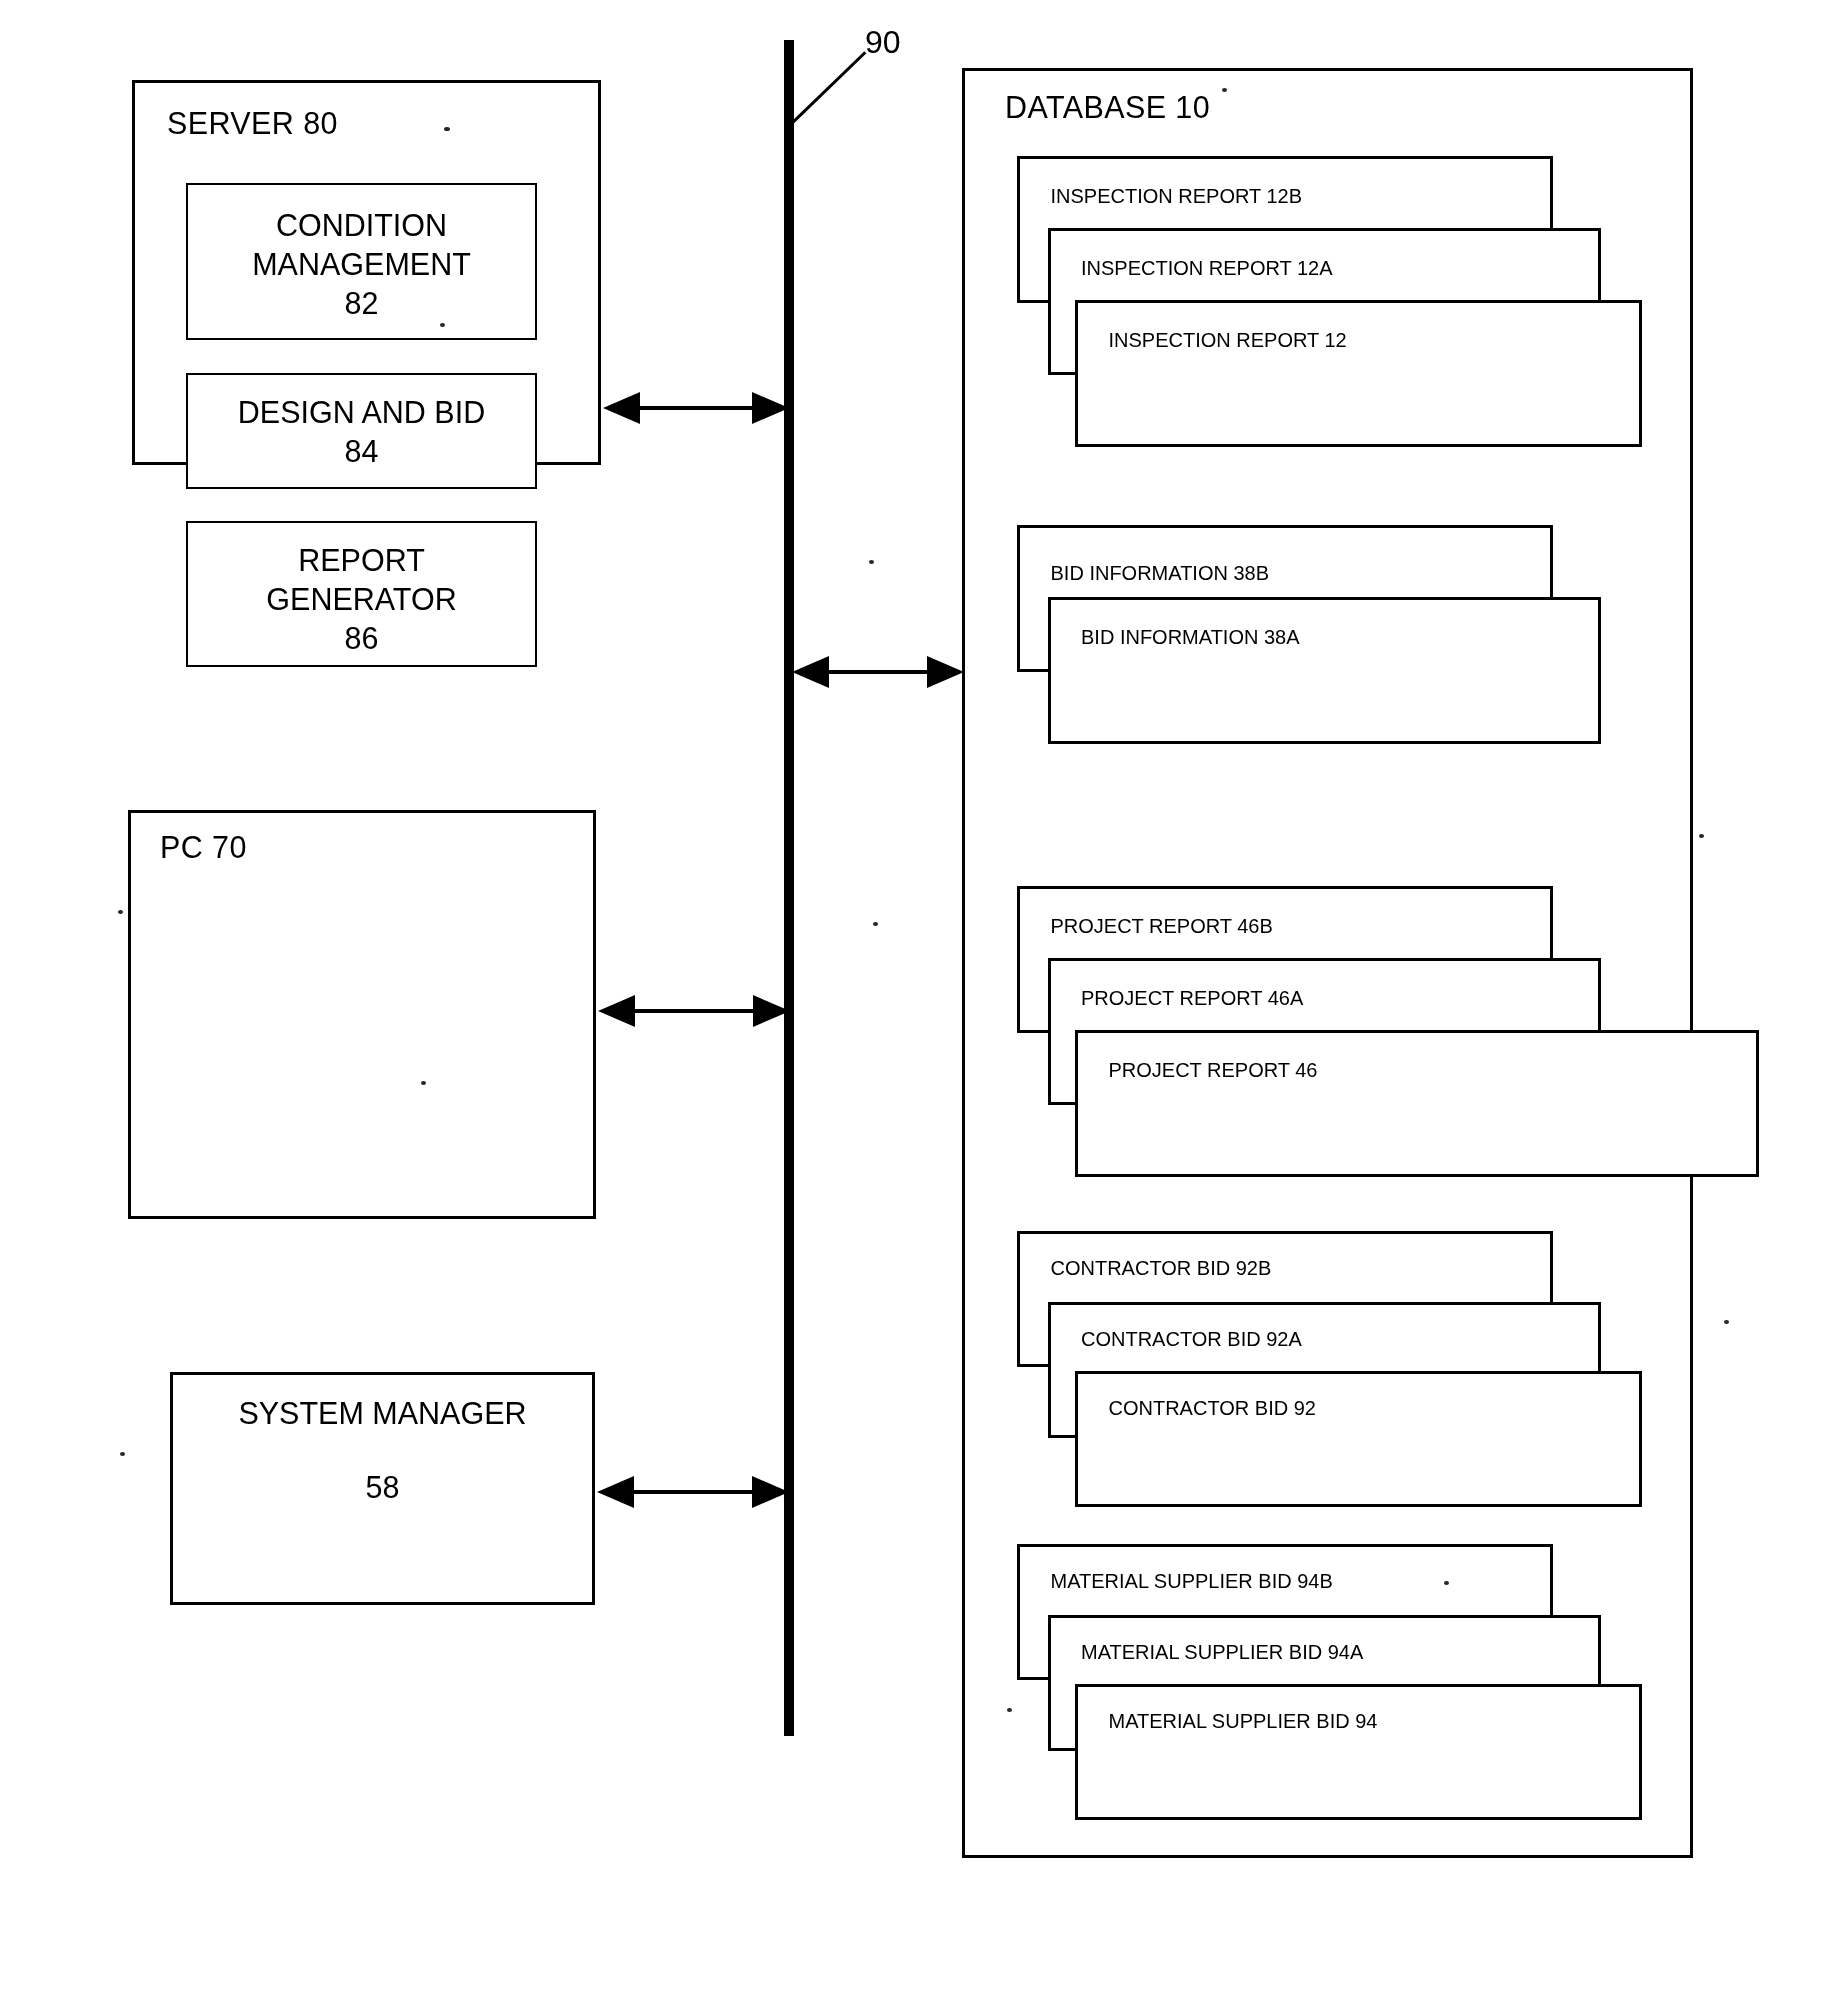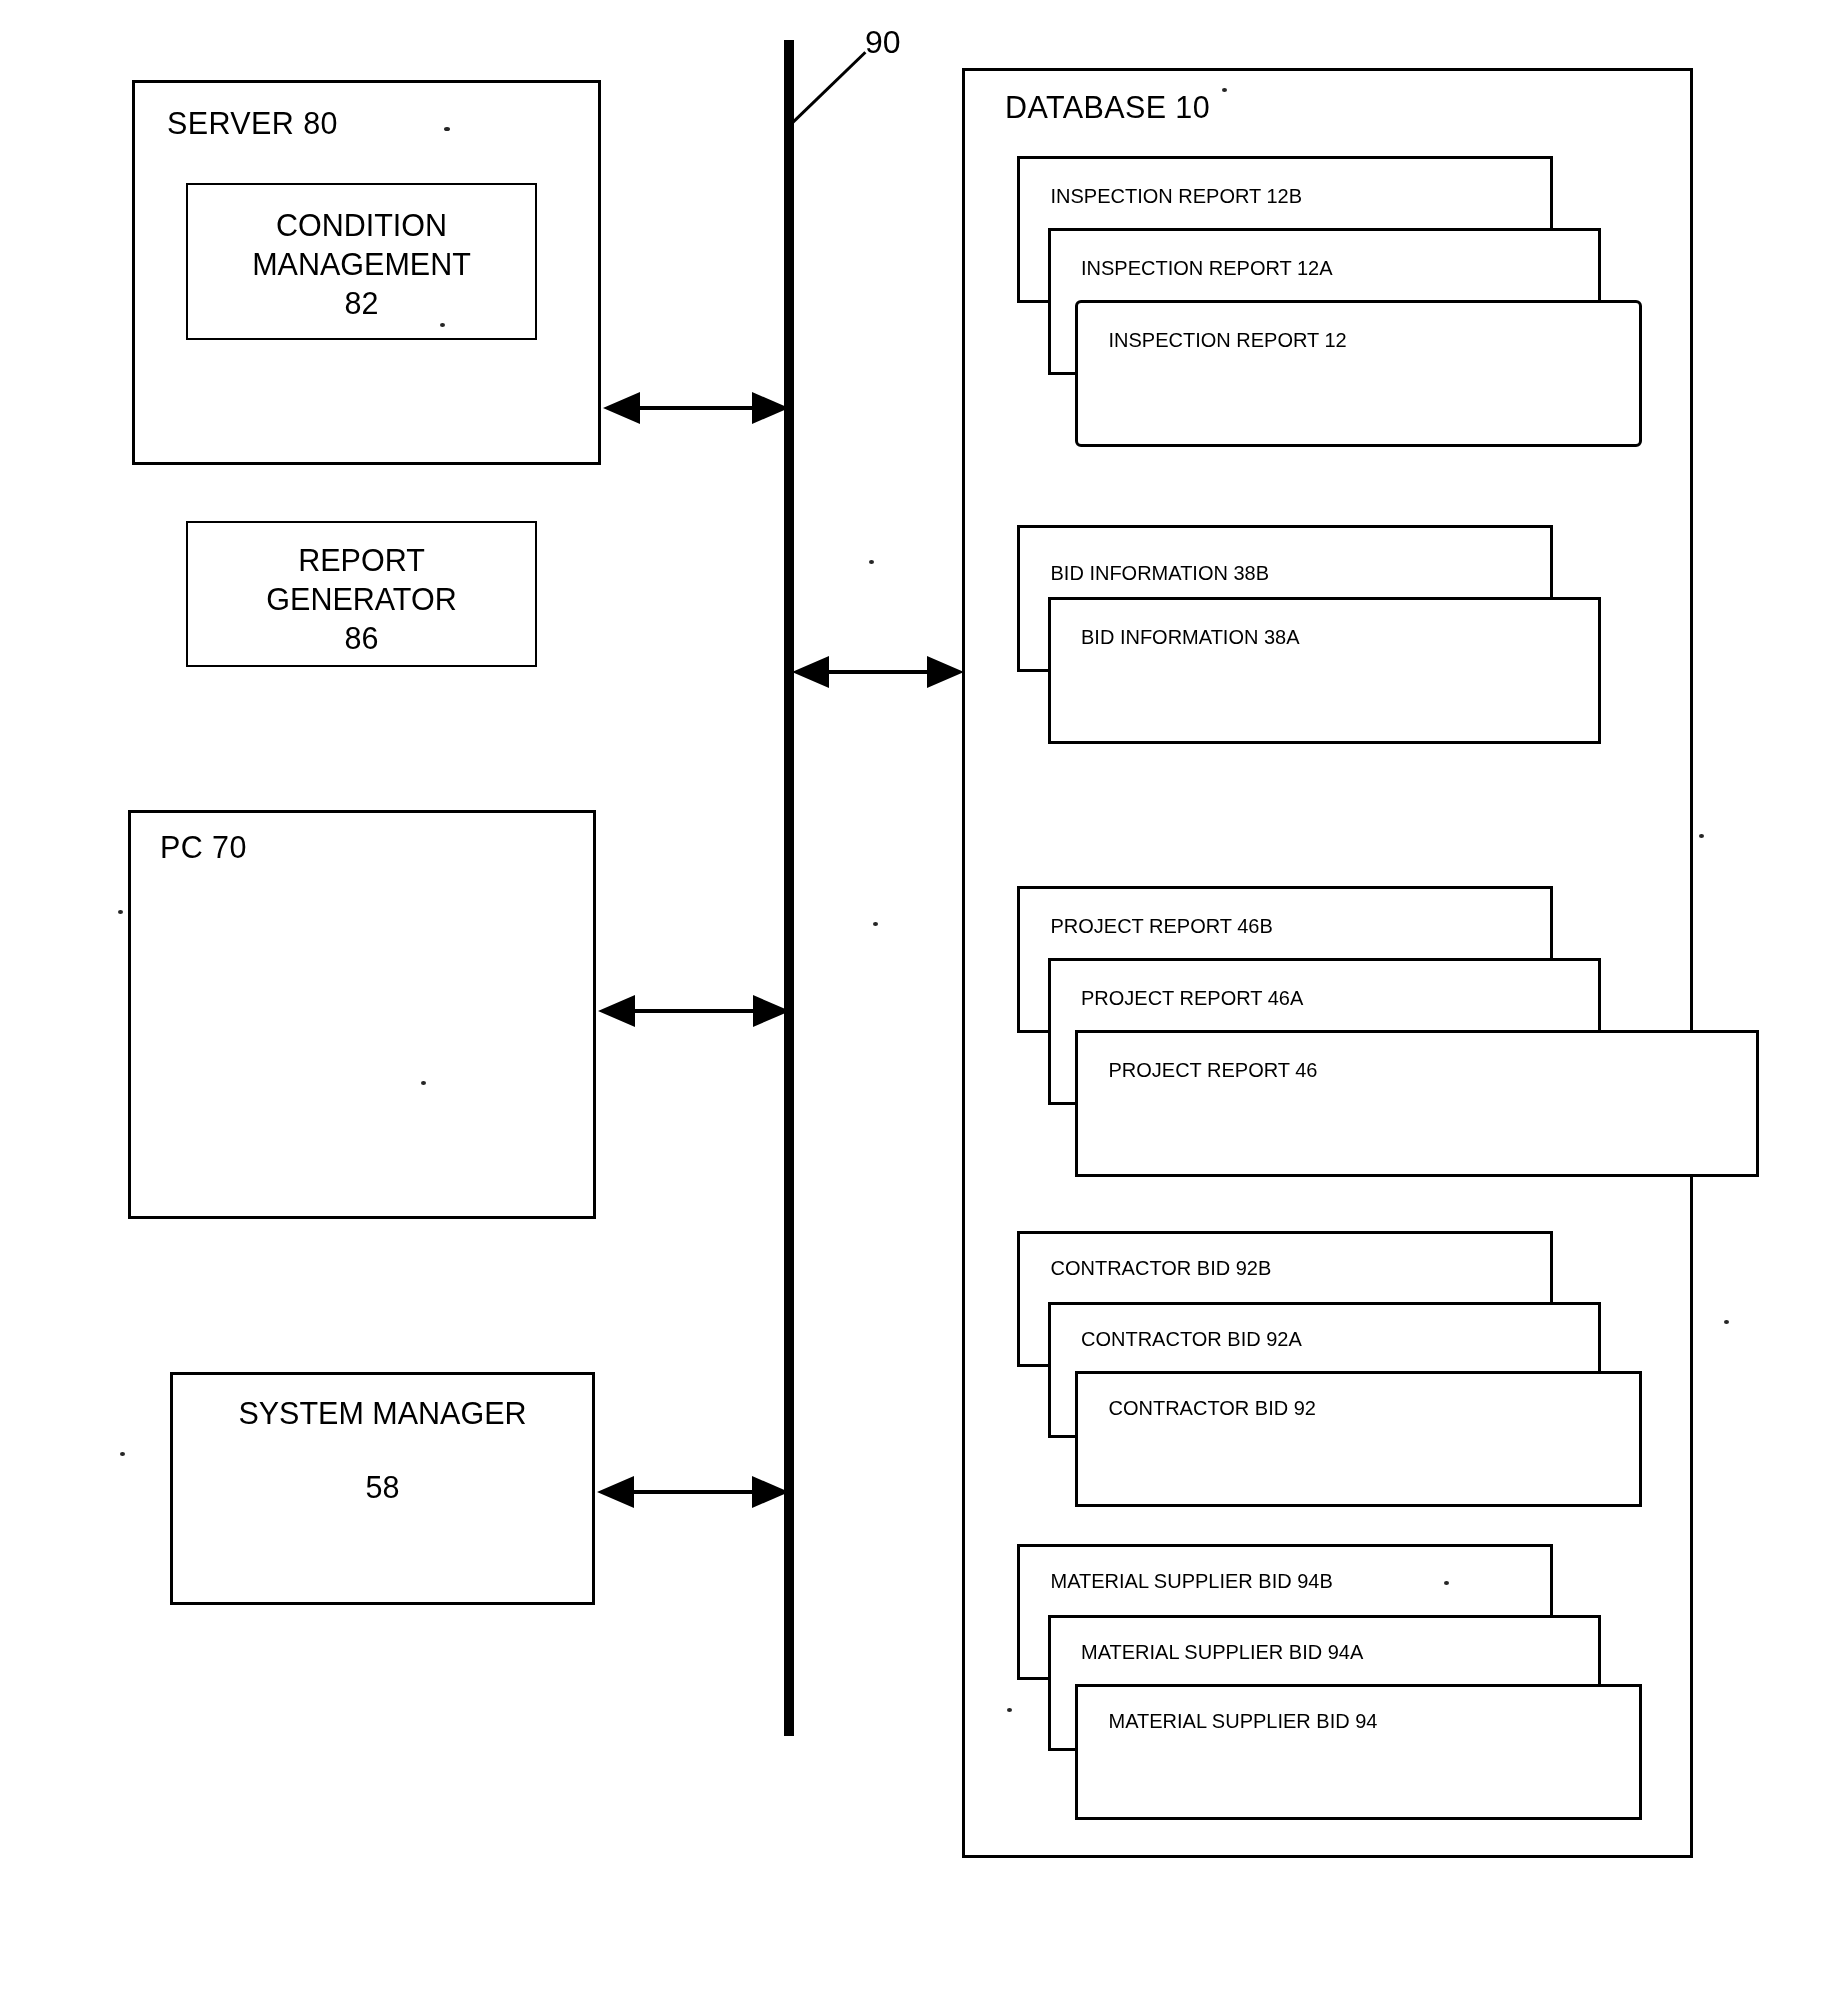--- a/index.html
+++ b/index.html
@@ -121,20 +121,24 @@
   <div class="box" style="left:132px; top:80px; width:469px; height:385px;">
   </div>
   <div class="corner-label" style="left:167px; top:106px;">SERVER 80</div>
 
   <div class="box box-thin" style="left:186px; top:183px; width:351px; height:157px;">
     <div class="centered-label" style="top:21px;">CONDITION
 MANAGEMENT
 82</div>
   </div>
 
+  <div class="box box-thin" style="left:186px; top:373px; width:351px; height:116px;">
+    <div class="centered-label" style="top:17.6px;">DESIGN AND BID
+84</div>
+  </div>
 
   <div class="box box-thin" style="left:186px; top:521px; width:351px; height:146px;">
     <div class="centered-label" style="top:17.6px;">REPORT
 GENERATOR
 86</div>
   </div>
 
   <div class="box" style="left:128px; top:810px; width:468px; height:409px;">
   </div>
   <div class="corner-label" style="left:160px; top:830px;">PC 70</div>
@@ -155,21 +159,21 @@
   </div>
   <div class="corner-label" style="left:1005px; top:90px;">DATABASE 10</div>
 
   <div class="stack" style="left:1017px; top:156px; width:634px; height:313px;">
     <div class="card" style="left:0px; top:0px; width:536px; height:147px;">
       <div class="card-label" style="left:30.5px; top:26px;">INSPECTION REPORT  12B</div>
     </div>
     <div class="card" style="left:30.5px; top:72px; width:553px; height:147px;">
       <div class="card-label" style="left:30.5px; top:26px;">INSPECTION REPORT  12A</div>
     </div>
-    <div class="card" style="left:58px; top:144px; width:567px; height:147px;border-radius:6px;">
+    <div class="card" style="left:58px; top:144px; width:567px; height:147px;">
       <div class="card-label" style="left:30.5px; top:26px;">INSPECTION REPORT 12</div>
     </div>
   </div>
 
   <div class="stack" style="left:1017px; top:525px; width:634px; height:313px;">
     <div class="card" style="left:0px; top:0px; width:536px; height:147px;">
       <div class="card-label" style="left:30.5px; top:34px;">BID INFORMATION 38B</div>
     </div>
     <div class="card" style="left:30.5px; top:72px; width:553px; height:147px;">
       <div class="card-label" style="left:30.5px; top:26px;">BID INFORMATION 38A</div>

